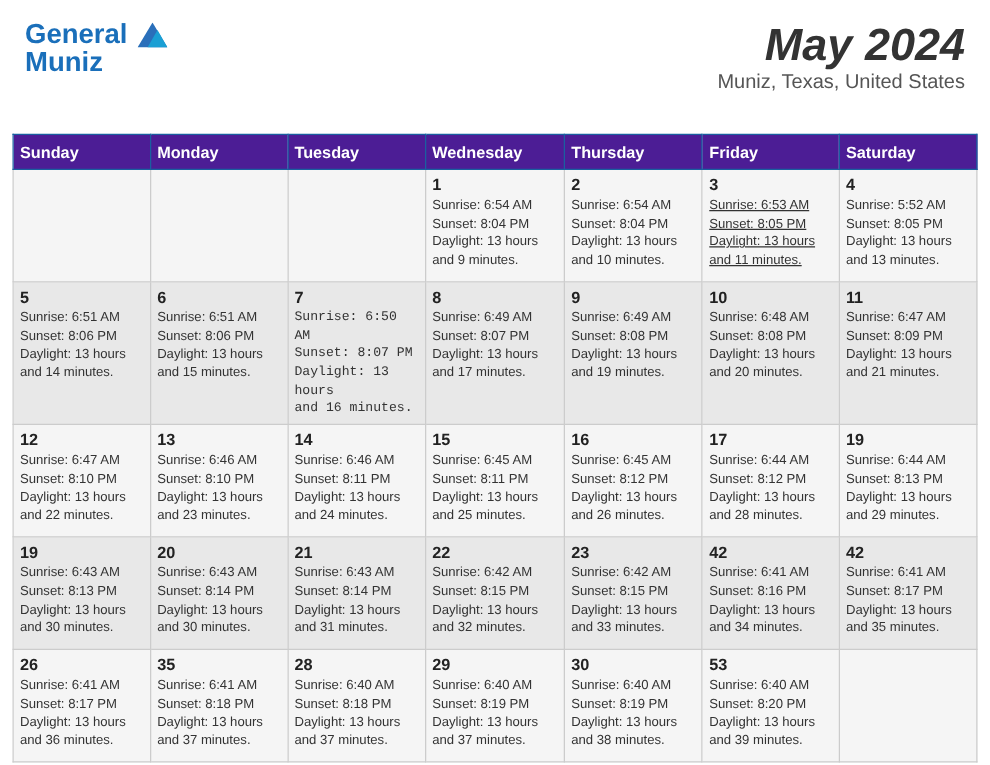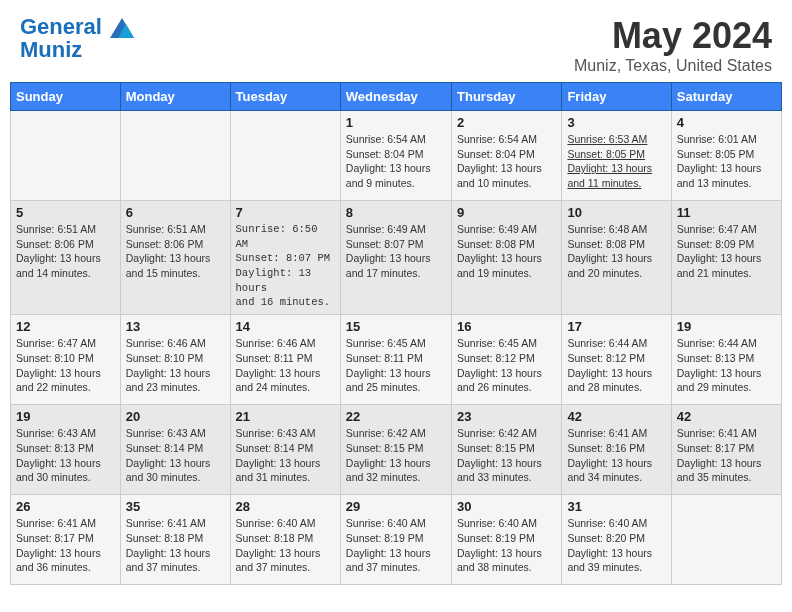--- a/index.html
+++ b/index.html
@@ -7,46 +7,47 @@
       font-family: Arial, sans-serif;
       background: #fff;
       width: 792px;
       min-height: 612px;
       padding: 10px;
     }
     .header {
       display: flex;
       justify-content: space-between;
       align-items: flex-start;
-      margin-bottom: 2px;
+      margin-bottom: 27px;
       padding: 5px 10px;
     }
     .logo {
       display: flex;
       align-items: center;
     }
     .title-block {
       text-align: right;
     }
     .month-year {
       font-size: 36px;
       font-weight: bold;
       color: #333;
+      font-style: italic;
     }
     .location {
       font-size: 16px;
       color: #555;
     }
     table {
       width: 100%;
       border-collapse: collapse;
       font-size: 11px;
     }
     thead tr th {
-      background-color: #3b82f6;
+      background-color: #4c1d95;
       color: #fff;
       text-align: left;
       padding: 6px 5px;
       font-size: 13px;
       font-weight: bold;
       border: 1px solid #1a5fa0;
     }
     tbody tr td {
       vertical-align: top;
       padding: 4px 5px;
@@ -134,21 +135,21 @@
         </td>
         <td>
           <span class="day-num">3</span>
           <div class="day-info" style="white-space: pre-line; text-decoration: underline;">Sunrise: 6:53 AM
 Sunset: 8:05 PM
 Daylight: 13 hours
 and 11 minutes.</div>
         </td>
         <td>
           <span class="day-num">4</span>
-          <div class="day-info" style="white-space: pre-line;">Sunrise: 6:01 AM
+          <div class="day-info" style="white-space: pre-line;">Sunrise: 5:52 AM
 Sunset: 8:05 PM
 Daylight: 13 hours
 and 13 minutes.</div>
         </td>
       </tr>
       <tr>
         <td>
           <span class="day-num">5</span>
           <div class="day-info" style="white-space: pre-line;">Sunrise: 6:51 AM
 Sunset: 8:06 PM
@@ -330,21 +331,21 @@
 and 37 minutes.</div>
         </td>
         <td>
           <span class="day-num">30</span>
           <div class="day-info" style="white-space: pre-line;">Sunrise: 6:40 AM
 Sunset: 8:19 PM
 Daylight: 13 hours
 and 38 minutes.</div>
         </td>
         <td>
-          <span class="day-num">31</span>
+          <span class="day-num">53</span>
           <div class="day-info" style="white-space: pre-line;">Sunrise: 6:40 AM
 Sunset: 8:20 PM
 Daylight: 13 hours
 and 39 minutes.</div>
         </td>
         <td class="empty-cell"></td>
       </tr>
     </tbody>
 </table>
 

